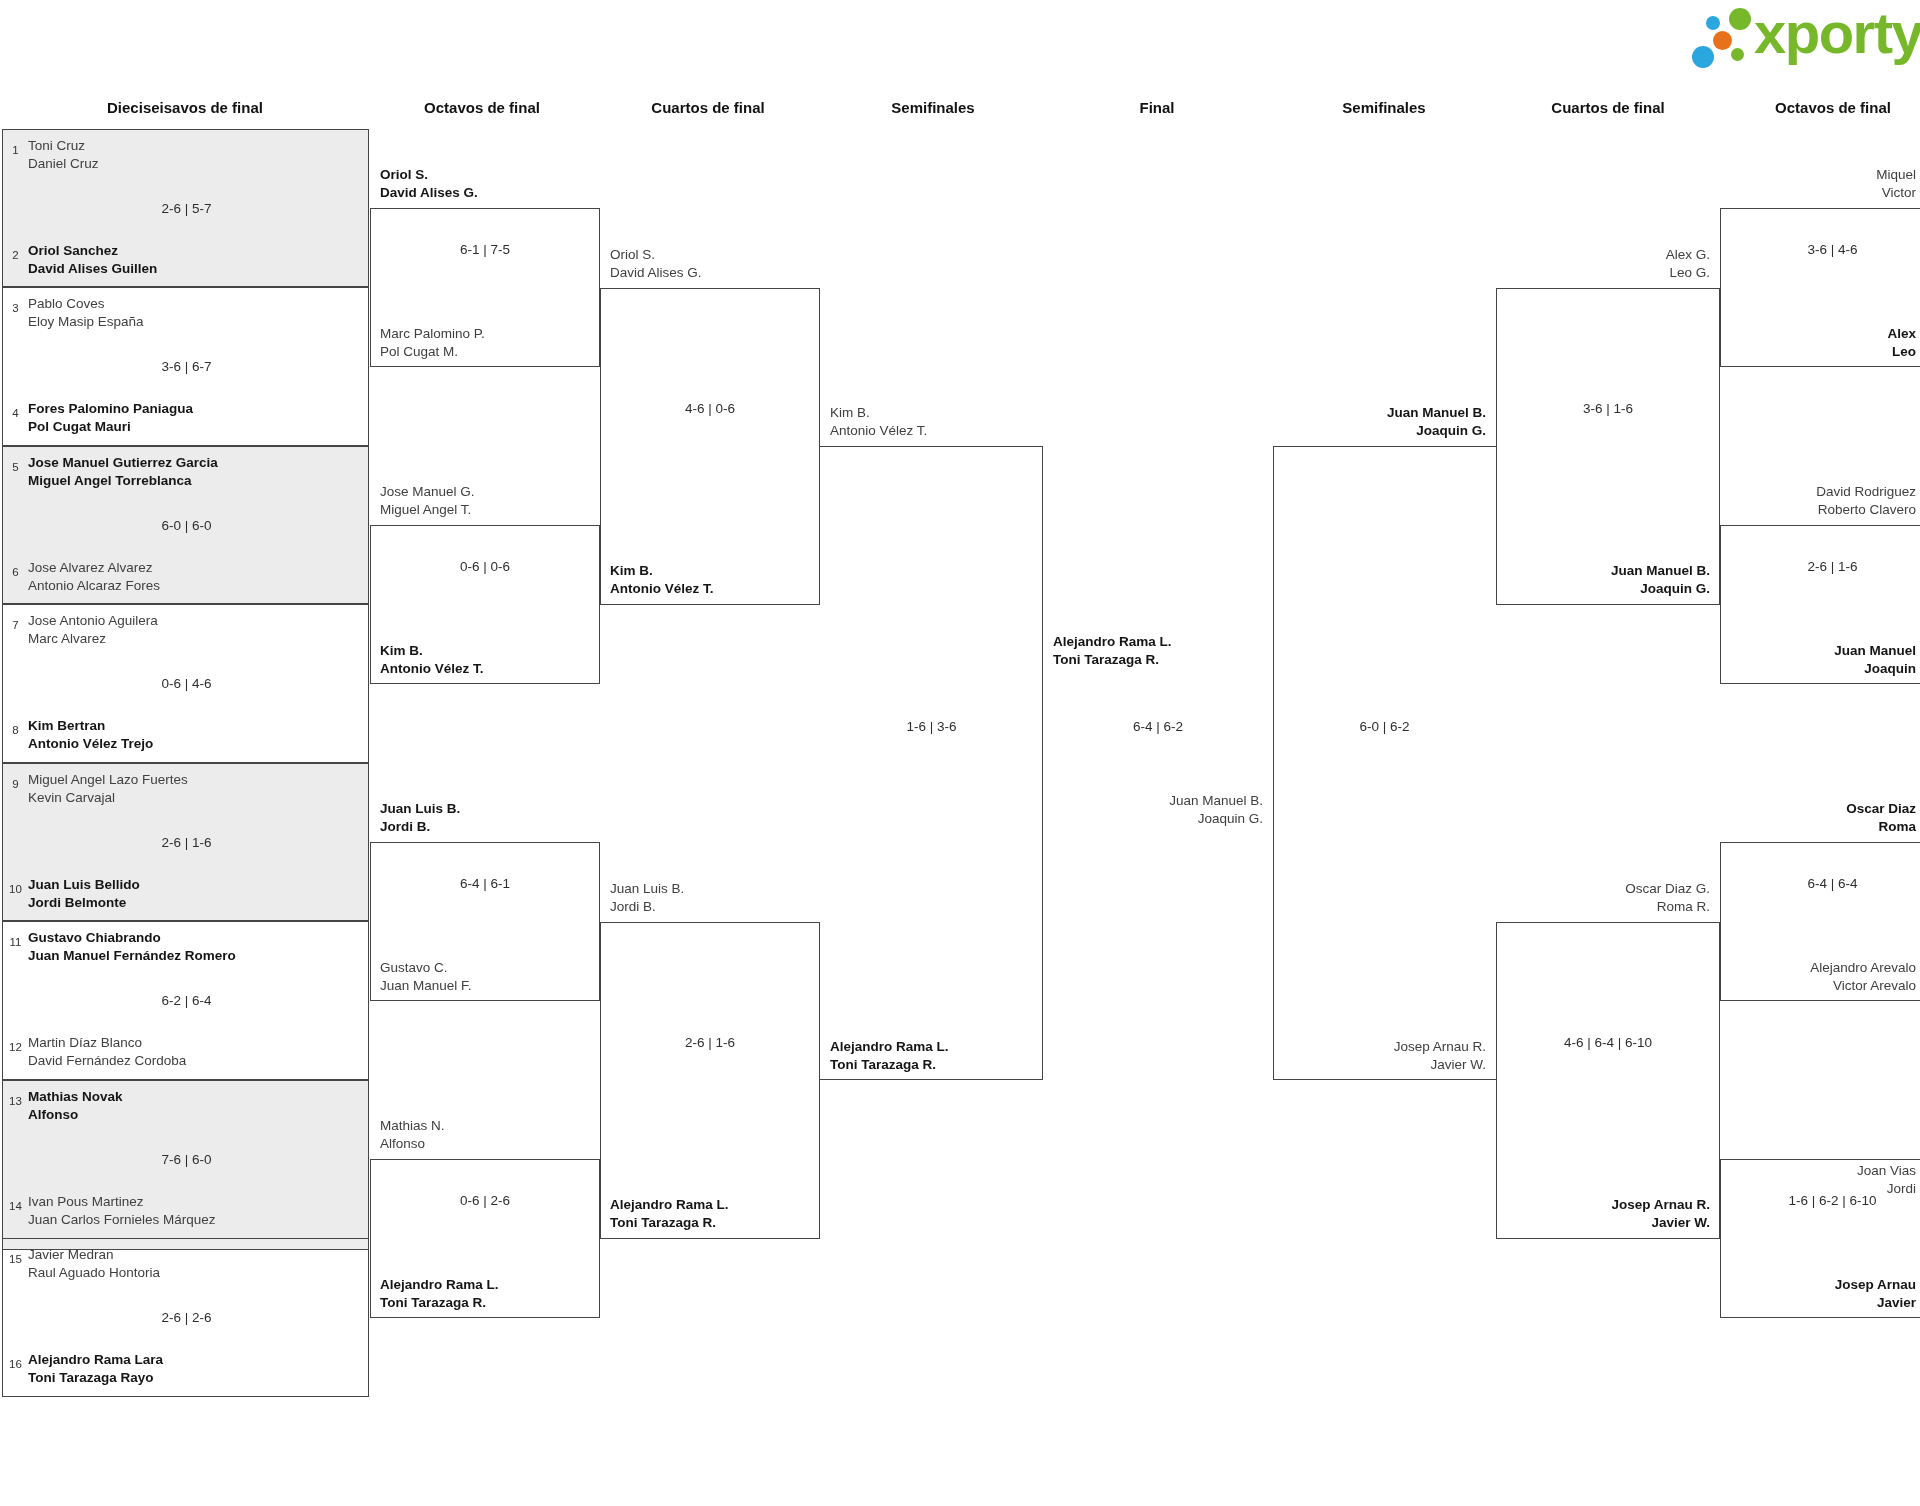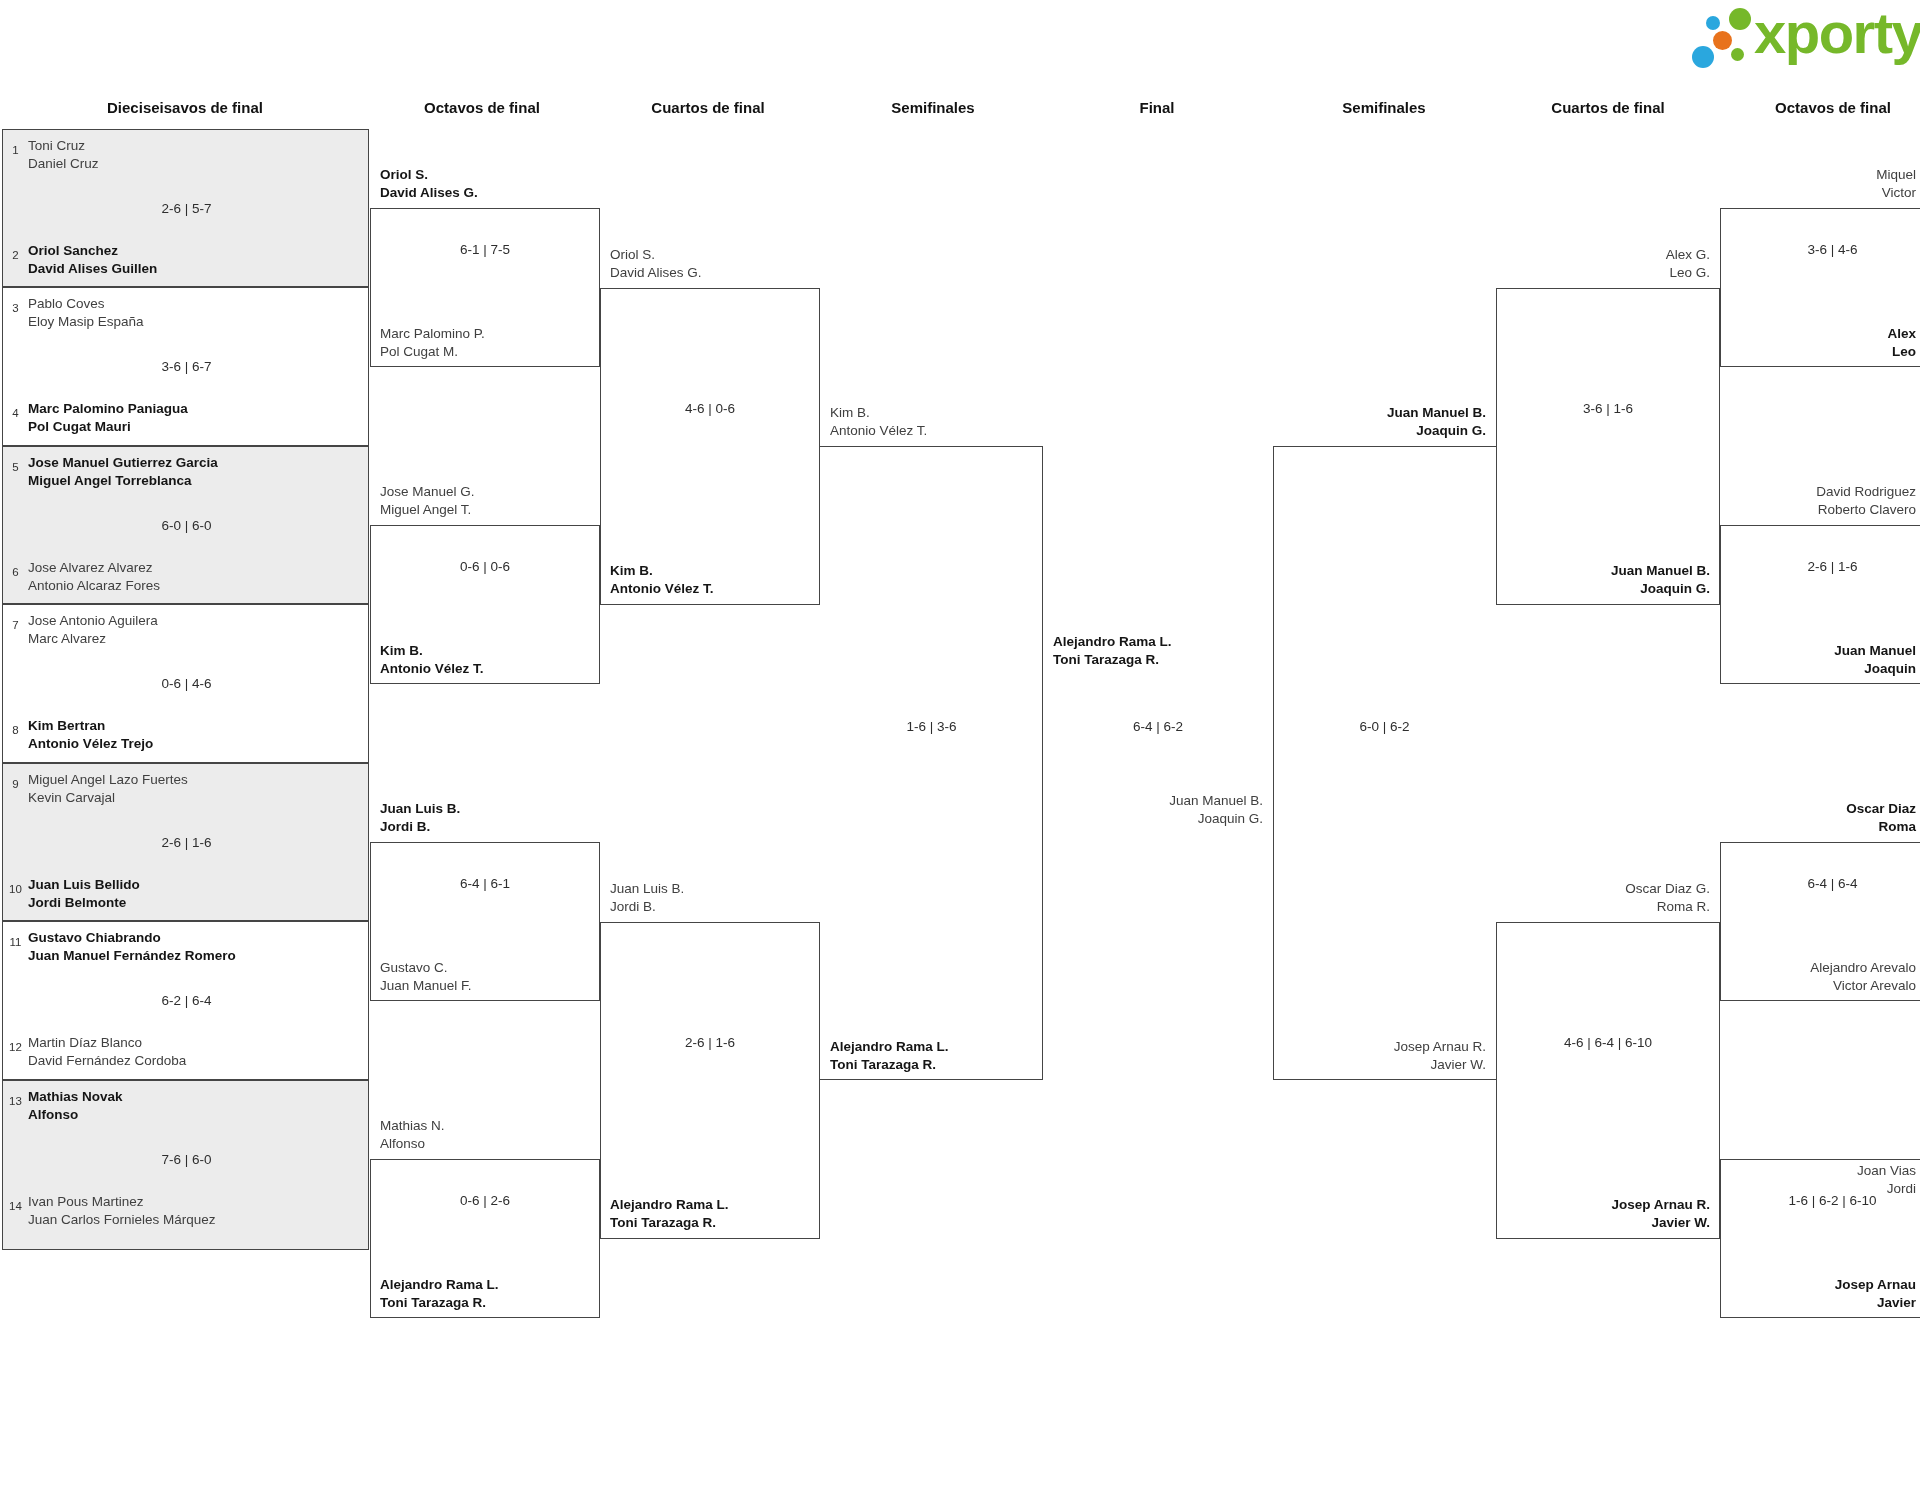--- a/index.html
+++ b/index.html
@@ -76,21 +76,21 @@
 
   <div class="box" style="left:2px;top:287px;width:367px;height:159px;">
     <span class="seed" style="top:13px;">3</span>
     <div class="team" style="left:25px;top:7px;">
         <span class="line">Pablo Coves</span>
         <span class="line">Eloy Masip España</span>
       </div>
     <div class="score" style="left:0;width:367px;top:70px;">3-6 | 6-7</div>
     <span class="seed" style="top:118px;">4</span>
     <div class="team w" style="left:25px;top:112px;">
-        <span class="line">Marc Palomino Paniagua</span>
+        <span class="line">Fores Palomino Paniagua</span>
         <span class="line">Pol Cugat Mauri</span>
       </div>
   </div>
 
   <div class="box gray" style="left:2px;top:446px;width:367px;height:158px;">
     <span class="seed" style="top:13px;">5</span>
     <div class="team w" style="left:25px;top:7px;">
         <span class="line">Jose Manuel Gutierrez Garcia</span>
         <span class="line">Miguel Angel Torreblanca</span>
       </div>
@@ -151,20 +151,33 @@
         <span class="line">Alfonso</span>
       </div>
     <div class="score" style="left:0;width:367px;top:70px;">7-6 | 6-0</div>
     <span class="seed" style="top:118px;">14</span>
     <div class="team" style="left:25px;top:112px;">
         <span class="line">Ivan Pous Martinez</span>
         <span class="line">Juan Carlos Fornieles Márquez</span>
       </div>
   </div>
 
+  <div class="box" style="left:2px;top:1238px;width:367px;height:159px;">
+    <span class="seed" style="top:13px;">15</span>
+    <div class="team" style="left:25px;top:7px;">
+        <span class="line">Javier Medran</span>
+        <span class="line">Raul Aguado Hontoria</span>
+      </div>
+    <div class="score" style="left:0;width:367px;top:70px;">2-6 | 2-6</div>
+    <span class="seed" style="top:118px;">16</span>
+    <div class="team w" style="left:25px;top:112px;">
+        <span class="line">Alejandro Rama Lara</span>
+        <span class="line">Toni Tarazaga Rayo</span>
+      </div>
+  </div>
 
   <div class="box" style="left:370px;top:208px;width:230px;height:159px;"></div>
   <div class="team w" style="left:380px;top:166px;">
       <span class="line">Oriol S.</span>
       <span class="line">David Alises G.</span>
     </div>
   <div class="score" style="left:370px;width:230px;top:241px;">6-1 | 7-5</div>
   <div class="team" style="left:380px;top:325px;">
       <span class="line">Marc Palomino P.</span>
       <span class="line">Pol Cugat M.</span>

